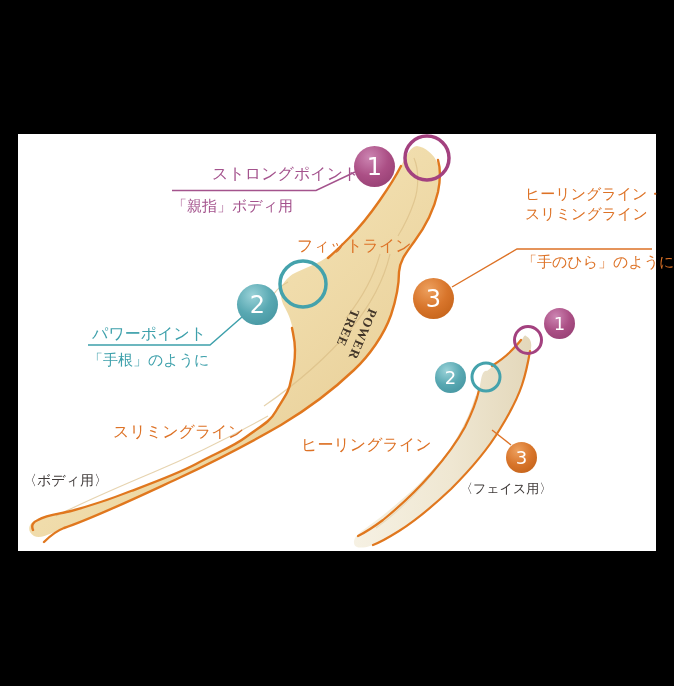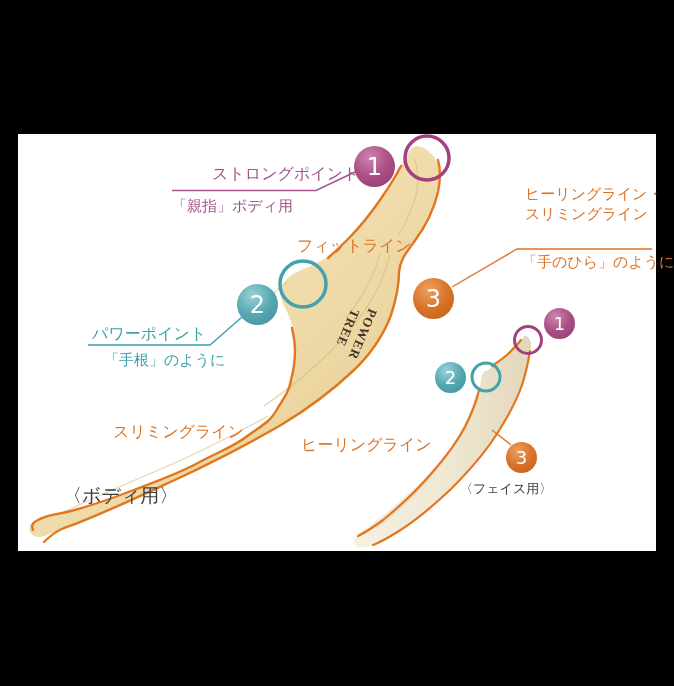--- a/index.html
+++ b/index.html
@@ -155,28 +155,28 @@
         <span>2</span>
       </div>
     <div class="marker m-small m-orange" style="left:488px;top:308px;">
         <span>3</span>
       </div>
 
     <div class="lbl purple t16" style="left:154px;top:30px;margin-left:40px;">ストロングポイント</div>
     <div class="lbl purple t15" style="left:154px;top:63px;">「親指」ボディ用</div>
 
     <div class="lbl teal t16" style="left:74px;top:190px;">パワーポイント</div>
-    <div class="lbl teal t15" style="left:86px;top:217px;">「手根」のように</div>
+    <div class="lbl teal t15" style="left:70px;top:217px;">「手根」のように</div>
 
     <div class="lbl orange t15 hand-lines" style="left:507px;top:50px;line-height:20px;">
       <div>ヒーリングライン・</div>
       <div>スリミングライン</div>
     </div>
     <div class="lbl orange t15" style="left:504px;top:119px;text-align:center;">「手のひら」のように</div>
 
     <div class="lbl orange t13" style="left:279px;top:102px;">フィットライン</div>
     <div class="lbl orange t13" style="left:95px;top:288px;">スリミングライン</div>
     <div class="lbl orange t13" style="left:283px;top:301px;">ヒーリングライン</div>
 
-    <div class="lbl dark t13" style="left:5px;top:350px;font-size:19px;margin-left:40px;">〈ボディ用〉</div>
+    <div class="lbl dark t13" style="left:5px;top:338px;font-size:14px;">〈ボディ用〉</div>
     <div class="lbl dark t13" style="left:442px;top:347px;font-size:13px;">〈フェイス用〉</div>
   </div>
 </div>
 
 </body></html>

